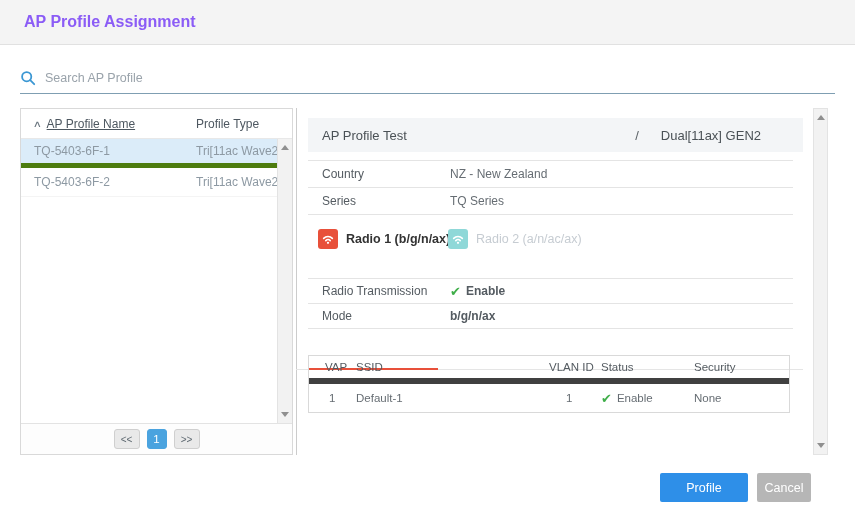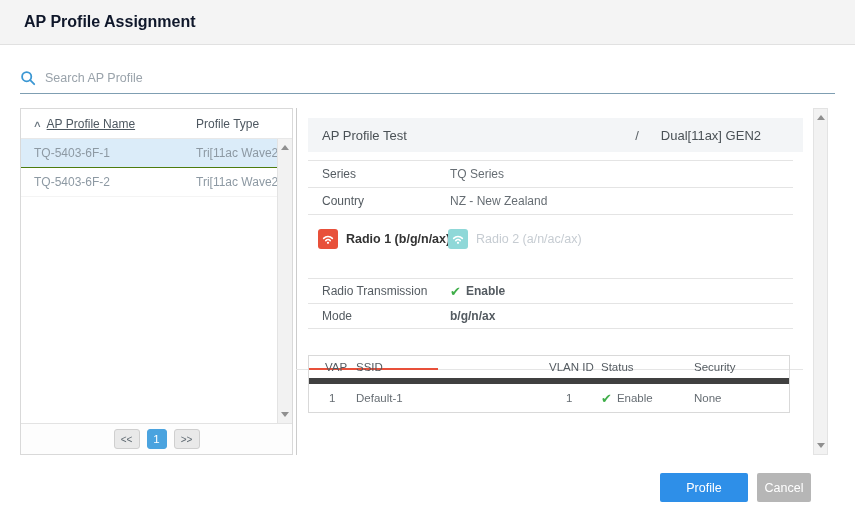--- a/index.html
+++ b/index.html
@@ -4,21 +4,21 @@
 <style>
   * { margin:0; padding:0; box-sizing:border-box; }
   html,body { width:855px; height:519px; background:#fff; overflow:hidden;
               font-family:"Liberation Sans","DejaVu Sans",sans-serif; }
   .app { position:relative; width:855px; height:519px; background:#fff; }
 
   
   .titlebar { position:absolute; top:0; left:0; right:0; height:45px;
               background:#f4f4f4; border-bottom:1px solid #e1e1e1;
               display:flex; align-items:center; padding-left:24px; }
-  .titlebar .title { font-size:16px; font-weight:bold; color:#0f172a; }
+  .titlebar .title { font-size:16px; font-weight:bold; color:#8b5cf6; }
 
   
   .search-row { position:absolute; top:63px; left:20px; right:20px; height:31px;
                 border-bottom:1px solid #7f9eb2; display:flex; align-items:center; gap:9px; }
   .search-row svg { flex:none; }
   .search-row input { flex:1; border:none; outline:none; background:transparent;
                       font-size:12.5px; color:#ef4444; font-family:inherit; }
   .search-row input::placeholder { color:#9aa3ab; }
 
   
@@ -26,21 +26,21 @@
                 border:1px solid #d9d9d9; background:#fff; }
   .lp-header { position:absolute; top:0; left:0; right:0; height:30px;
                border-bottom:1px solid #e8e8e8; display:flex; align-items:center;
                font-size:12px; color:#4d5760; padding-left:13px; }
   .lp-hcol.name { width:162px; display:flex; align-items:center; gap:6px; }
   .caret { font-size:9px; color:#6b7780; transform:scaleX(1.4); }
   .u { text-decoration:underline; }
   .lp-body { position:absolute; top:30px; bottom:31px; left:0; right:0; overflow:hidden; }
   .lp-row { height:29px; display:flex; align-items:center; padding-left:13px;
             font-size:12px; color:#8d99a3; border-bottom:1px solid #f4f4f4; }
-  .lp-row.selected { background:#dbecf9; border-bottom:1px solid #4d7c0f; }
+  .lp-row.selected { background:#dbecf9; border-bottom:5px solid #4d7c0f; }
   .lp-cell.name { width:162px; }
 
   
   .vscroll { background:#f2f2f2; border:1px solid #e3e3e3; }
   .lp-scroll { position:absolute; top:30px; bottom:31px; right:0; width:15px;
                border-top:none; border-bottom:none; border-right:none; }
   .rp-scroll { position:absolute; left:813px; top:108px; width:15px; height:347px; }
   .arr { position:absolute; left:50%; transform:translateX(-50%);
          width:0; height:0; border-left:4px solid transparent; border-right:4px solid transparent; }
   .arr.up   { top:6px;    border-bottom:5px solid #8f8f8f; }
@@ -168,26 +168,26 @@
   <div class="right-panel">
 
     <div class="rp-header">
       <span>AP Profile Test</span>
       <span class="slash">/</span>
       <span class="model">Dual[11ax] GEN2</span>
     </div>
 
     <div class="rule-group rp-fields">
       <div class="f-row">
+        <span class="f-label">Country</span>
+        <span class="f-value">NZ - New Zealand</span>
+      </div>
+      <div class="f-row">
         <span class="f-label">Series</span>
         <span class="f-value">TQ Series</span>
-      </div>
-      <div class="f-row">
-        <span class="f-label">Country</span>
-        <span class="f-value">NZ - New Zealand</span>
       </div>
     </div>
 
     <div class="rp-tabs">
       <div class="tab tab-1">
         <span class="tab-icon">
           <svg width="16" height="16" viewBox="0 0 24 24">
             <path d="M5.5 11a9.2 9.2 0 0 1 13 0" stroke="#fff" stroke-width="2.4" fill="none" stroke-linecap="round"></path>
             <path d="M8.7 14.4a4.7 4.7 0 0 1 6.6 0" stroke="#fff" stroke-width="2.4" fill="none" stroke-linecap="round"></path>
             <circle cx="12" cy="17.8" r="1.7" fill="#fff"></circle>

